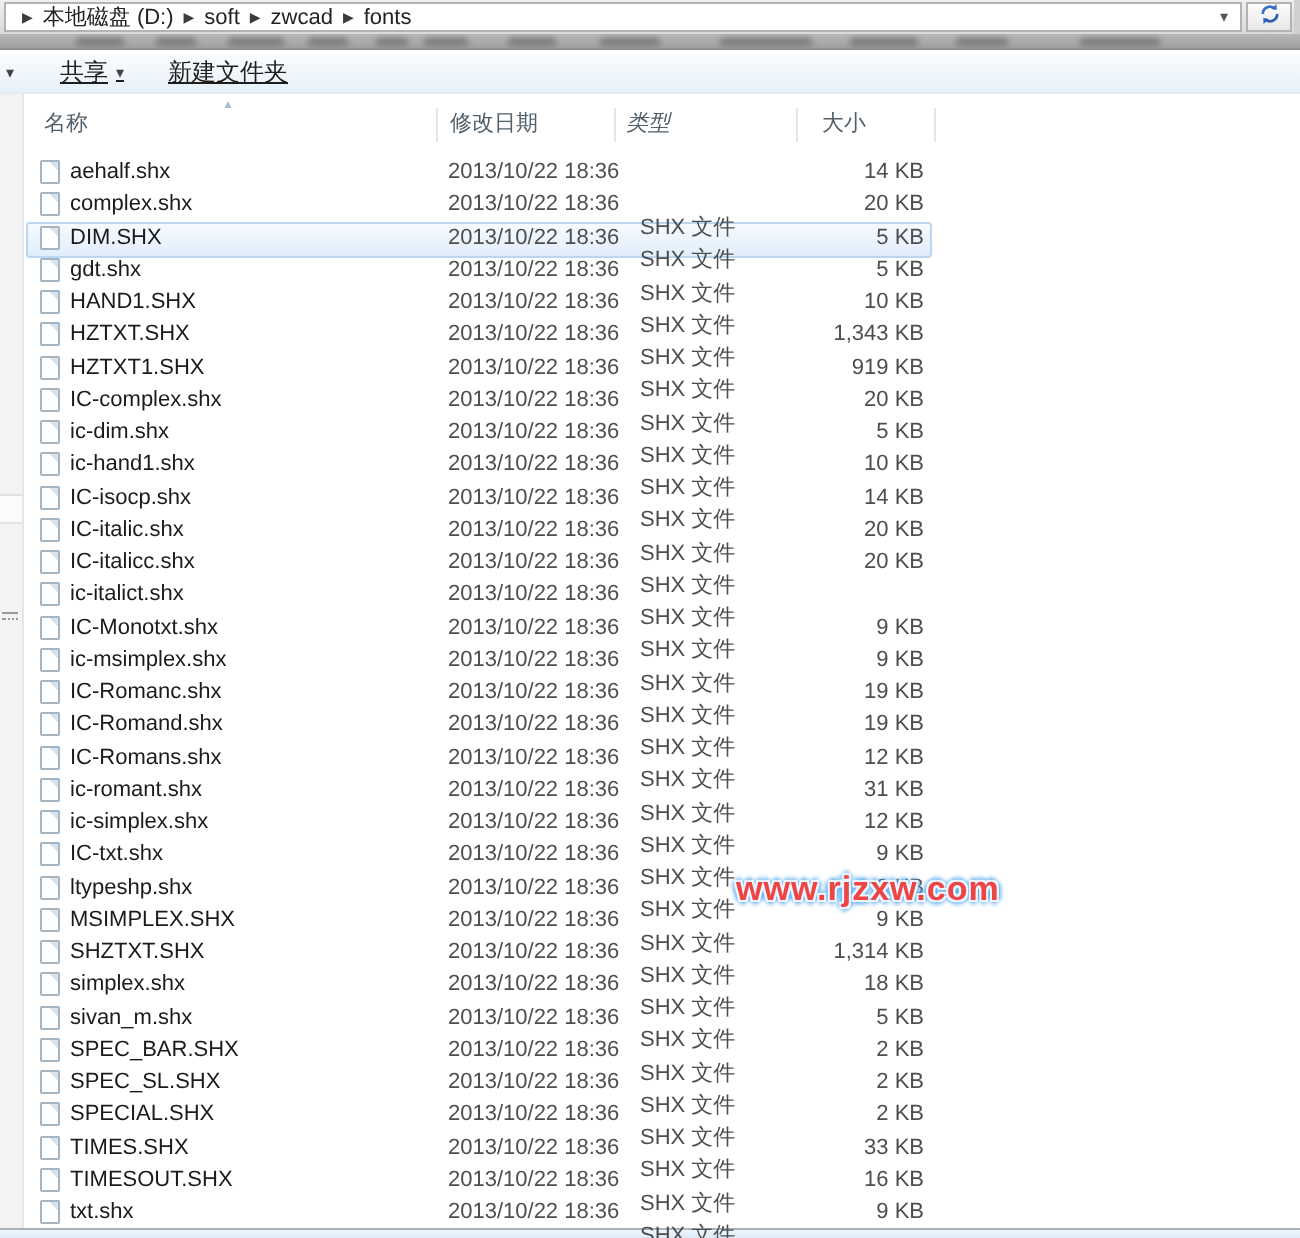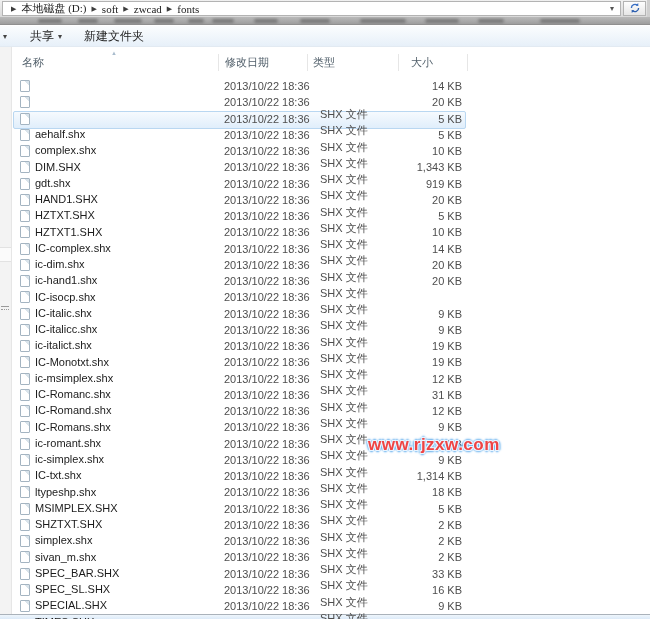--- a/index.html
+++ b/index.html
@@ -5,21 +5,21 @@
   * { margin:0; padding:0; box-sizing:border-box; }
   html,body { width:650px; height:619px; overflow:hidden; }
   body {
     position:relative; background:#ffffff;
     font-family:"Liberation Sans","DejaVu Sans",sans-serif;
     font-size:11px; color:#1b1b1b;
   }
 
   
   .addressbar { position:absolute; left:0; top:0; width:650px; height:17px;
-    background:linear-gradient(#f0f0f0,#d9d9d9);font-family:Liberation Serif, serif; }
+    background:linear-gradient(#f0f0f0,#d9d9d9); }
   .addr-box { position:absolute; left:2px; top:1px; width:619px; height:15px;
     background:#fff; border:1px solid #b3b3b3; display:flex; align-items:center;
     padding-left:3px; font-size:11px; color:#222; }
   .crumb-sep { font-size:7px; color:#3c3c3c; padding:0 5px; }
   .crumb { cursor:default; white-space:nowrap; }
   .addr-dd { margin-left:auto; font-size:8px; color:#555; padding:0 6px; }
   .refresh-btn { position:absolute; left:623px; top:1px; width:23px; height:15px;
     background:linear-gradient(#fefefe,#e6e6e6); border:1px solid #b3b3b3;
     display:flex; align-items:center; justify-content:center; }
   .win-edge { position:absolute; left:647px; top:0; width:3px; height:17px; background:#cfcfcf; }
@@ -29,45 +29,45 @@
     background:linear-gradient(#b9b9b9,#9e9e9e); border-bottom:1px solid #8f8f8f; overflow:hidden; }
   .menu-blur i { position:absolute; top:2px; height:4px; background:#787878;
     border-radius:2px; filter:blur(1.5px); }
 
   
   .toolbar { position:absolute; left:0; top:26px; width:650px; height:21px;
     background:linear-gradient(#fbfdfe,#e7f0f9); border-bottom:1px solid #e2eaf2;
     display:flex; align-items:center; font-size:12px; color:#1e1e1e; }
   .tb-dd-only { position:absolute; left:3px; font-size:8px; color:#444; }
   .tb-btn { position:absolute; display:flex; align-items:center; gap:4px; height:21px;
-    line-height:21px; cursor:default; }
+    line-height:21px; cursor:default;text-decoration:underline; }
   .tb-share { left:30px; }
   .tb-newfolder { left:84px; }
   .tb-caret { font-size:8px; color:#444; }
 
   
   .navpane { position:absolute; left:0; top:47px; width:12px; height:567px;
     background:#f3f3f3; border-right:1px solid #e6e6e6; }
   .nav-hl { position:absolute; left:0; top:200px; width:11px; height:15px;
     background:#fbfbfb; border-top:1px solid #e2e2e2; border-bottom:1px solid #e2e2e2; }
   .nav-frag { position:absolute; left:1px; top:259px; width:8px; height:4px;
     border-top:1px solid #9a9a9a; border-bottom:1px dotted #9a9a9a; }
 
   
   .col-h { position:absolute; top:53px; height:19px; line-height:19px;
     color:#52606b; cursor:default; white-space:nowrap; }
-  .h-name { left:22px; } .h-date { left:225px; } .h-type { left:313px; } .h-size { left:411px; }
+  .h-name { left:22px; } .h-date { left:225px; } .h-type { left:313px;font-style:italic; } .h-size { left:411px; }
   .sort-arrow { position:absolute; left:111px; top:50px; font-size:6px; color:#a9bccd; }
   .h-sep { position:absolute; top:54px; width:1px; height:17px; background:#e6e6e6; }
 
   
   .rows { position:absolute; left:0; top:78px; width:650px; }
   .row { position:relative; height:16.25px; width:650px; }
   .row .c { position:absolute; top:0; line-height:16.25px; white-space:nowrap; }
-  .c.name { left:35px; color:#1b1b1b;margin-top:48px; }
+  .c.name { left:35px; color:#1b1b1b; }
   .c.date { left:224px; color:#4e4e4e; }
   .c.type { left:320px; color:#4e4e4e;margin-top:28px; }
   .c.size { left:358px; width:104px; text-align:right; color:#4e4e4e; }
   .file-icon { position:absolute; left:20px; top:2px; width:10px; height:12px;
     background:linear-gradient(225deg,#d9e3ea 0 3px,#ffffff 3px);
     border:1px solid #a4b4c1; border-radius:1px; }
   .row.selected::before { content:''; position:absolute; left:13px; top:0;
     width:451px; height:16px; border:1px solid #b9d7f1; border-radius:2px;
     background:linear-gradient(#f6fafe,#e0eefb); }
   .row .c, .row .file-icon { z-index:1; }

